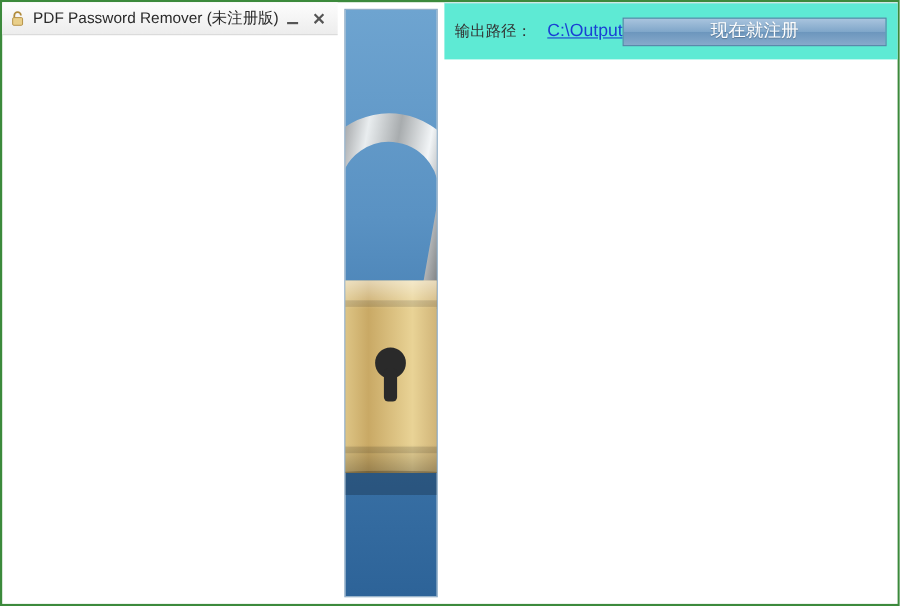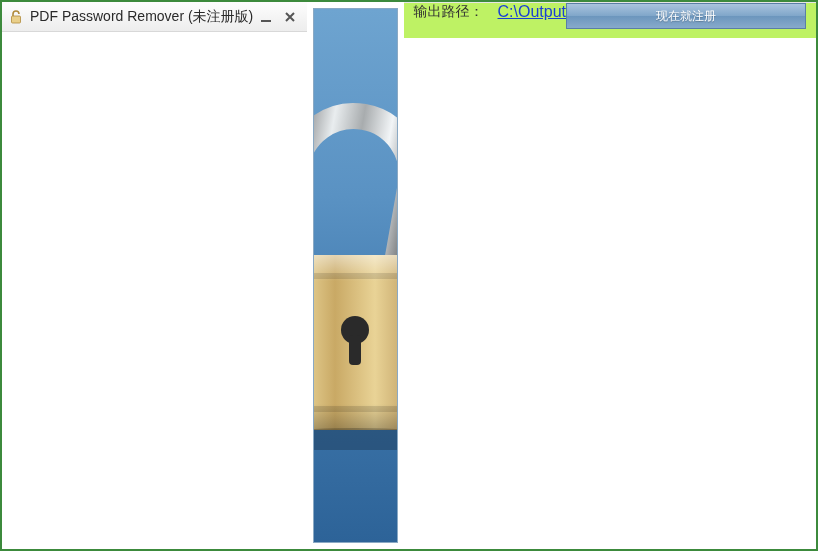--- a/index.html
+++ b/index.html
@@ -82,45 +82,45 @@
     background-color: rgba(120,150,180,.45);
     filter: blur(0.3px);
   }
   .arrow-svg {
     position: absolute;
     left: 0; top: 0;
     width: 100%; height: 100%;
     pointer-events: none;
   }
   .footer {
-    height: 36px;
-    display: flex;
-    align-items: flex-start;
+    height: 52px;
+    display: flex;
+    align-items: center;
     padding: 0 10px;
-    background: #bef264;
+    background: #5eead4;
     border-top: 1px solid #e6e6e6;
   }
   .out-label {
     font-size: 14px;
     color: #333;
     margin-right: 14px;
   }
   .out-path {
     font-size: 16px;
     color: #1a3fd4;
     text-decoration: underline;
     cursor: pointer;
   }
   .spacer { flex: 1; }
   .register-btn {
     width: 240px; height: 26px;
     border: 1px solid #5a7fa6;
     background: linear-gradient(to bottom, #a9c4de 0%, #7fa6c9 50%, #6c96bd 51%, #87aacb 100%);
     color: #fff;
-    font-size: 12px;
+    font-size: 16px;
     font-family: inherit;
     cursor: pointer;
     text-shadow: 0 1px 1px rgba(0,0,0,.25);
   }
 </style>
 </head>
 <body>
 
 <div class="window">
 

